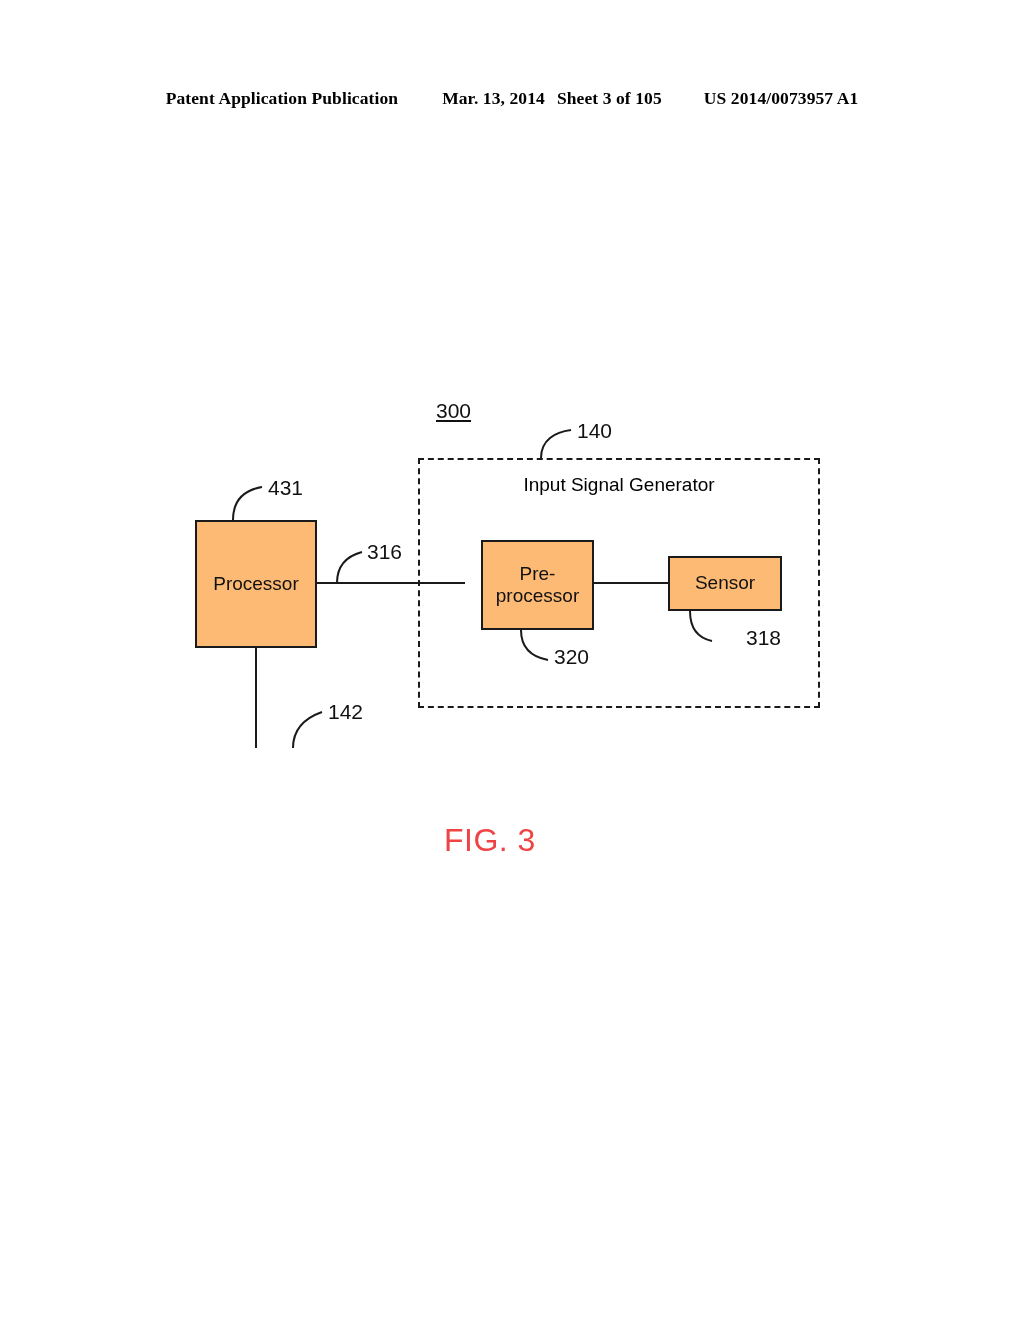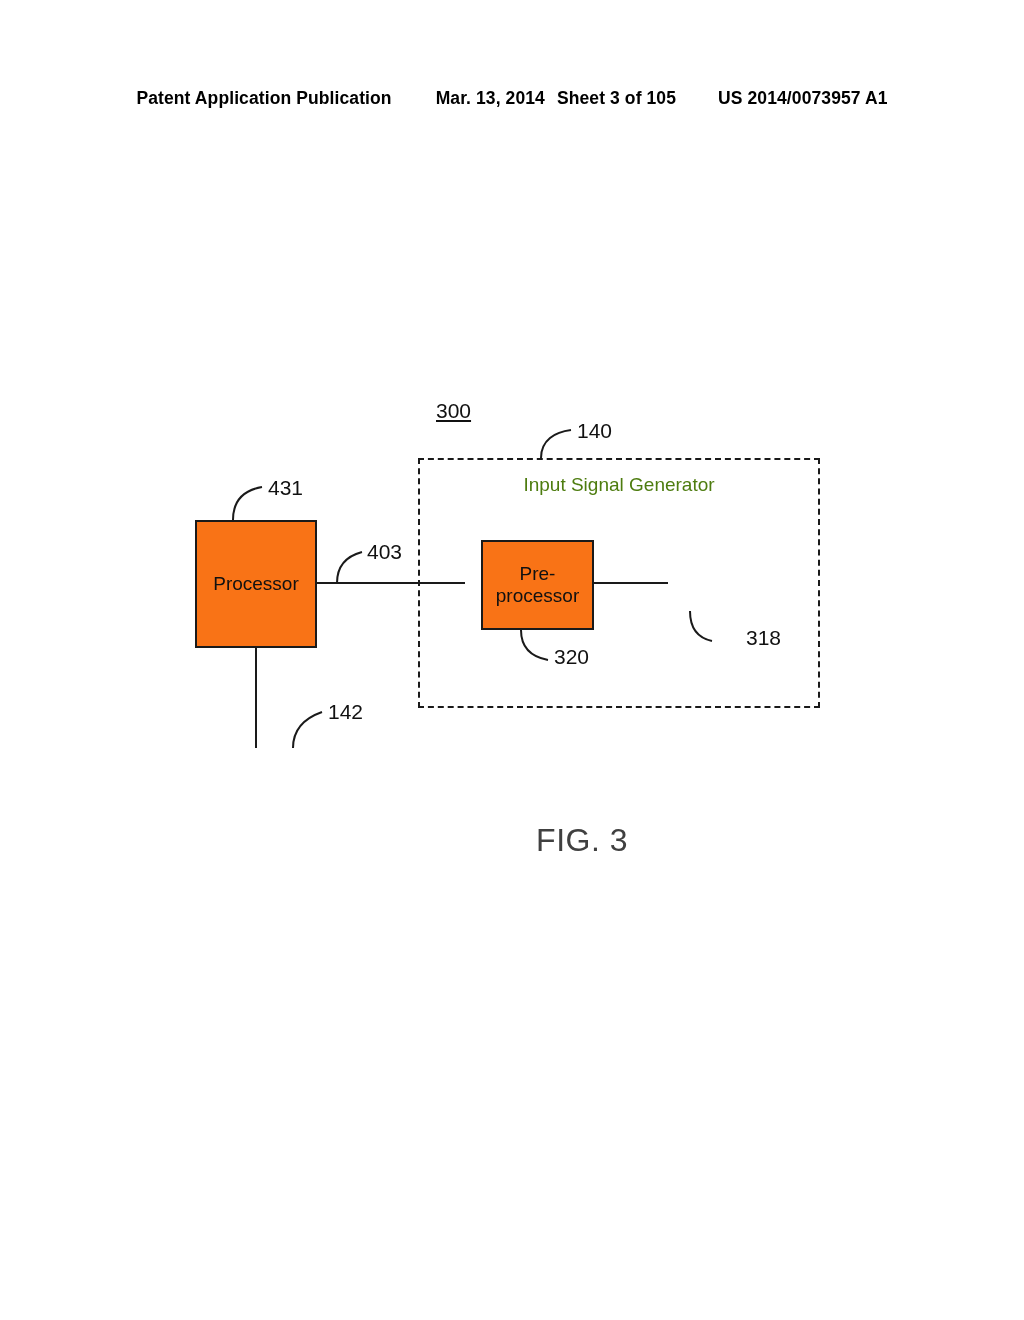--- a/index.html
+++ b/index.html
@@ -15,21 +15,21 @@
     overflow: hidden;
   }
 
   
   .page-header {
     position: absolute;
     top: 88px;
     left: 0;
     width: 1024px;
     text-align: center;
-    font-family: Liberation Sans, sans-serif;
+    font-family: Liberation Serif, serif;
     font-weight: bold;
     font-size: 17.5px;
     color: #000000;
     white-space: nowrap;
     letter-spacing: 0.1px;
   }
   .page-header .hdr-seg { display: inline-block; }
   .page-header .gap-a { display: inline-block; width: 44px; }
   .page-header .gap-b { display: inline-block; width: 12px; }
   .page-header .gap-c { display: inline-block; width: 42px; }
@@ -40,21 +40,21 @@
     left: 0;
     top: 0;
     width: 1024px;
     height: 1320px;
   }
 
   
   .block {
     position: absolute;
     border: 2px solid #1a1a1a;
-    background: #f97316;
+    background: #fdba74;
     box-sizing: border-box;
     display: flex;
     align-items: center;
     justify-content: center;
     text-align: center;
     color: #111111;
     font-size: 19px;
     line-height: 1.18;
     font-family: "Liberation Sans", sans-serif;
   }
@@ -75,21 +75,21 @@
     box-sizing: border-box;
     background: transparent;
   }
   #dashed-title {
     position: absolute;
     left: 418px;
     top: 474px;
     width: 402px;
     text-align: center;
     font-size: 19px;
-    color: #4d7c0f;
+    color: #000000;
     font-family: "Liberation Sans", sans-serif;
   }
 
   
   .conn {
     position: absolute;
     background: #1a1a1a;
   }
   
   #conn-proc-preproc { left: 317px; top: 582px; width: 148px; height: 2px; }
@@ -122,26 +122,26 @@
   #leader-lines {
     position: absolute;
     left: 0; top: 0;
     width: 1024px; height: 1320px;
     pointer-events: none;
   }
 
   
   #fig-caption {
     position: absolute;
-    left: 408px;
+    left: 444px;
     top: 822px;
     width: 220px;
-    text-align: right;
+    text-align: left;
     font-size: 32px;
-    color: #404040;
+    color: #ef4444;
     font-family: "Liberation Sans", sans-serif;
     letter-spacing: 0.5px;
   }
 </style>
 </head>
 <body>
 
 <div class="page-header">
   <span class="hdr-seg">Patent Application Publication</span><span class="gap-a"></span><span class="hdr-seg">Mar. 13, 2014</span><span class="gap-b"></span><span class="hdr-seg">Sheet 3 of 105</span><span class="gap-c"></span><span class="hdr-seg">US 2014/0073957 A1</span>
 </div>
@@ -160,26 +160,29 @@
 
   <div class="block" id="block-processor">
     <span>Processor</span>
   </div>
 
 
   <div class="block" id="block-preproc">
     <span><span>Pre-</span><br><span>processor</span></span>
   </div>
 
+  <div class="block" id="block-sensor">
+    <span>Sensor</span>
+  </div>
 
   <div class="ref-label" id="ref-312">431</div>
   <div class="ref-label" id="ref-314">142</div>
   <div class="ref-label" id="ref-320">320</div>
   <div class="ref-label" id="ref-318">318</div>
-  <div class="ref-label" id="ref-316">403</div>
+  <div class="ref-label" id="ref-316">316</div>
 
   <svg id="leader-lines" viewBox="0 0 1024 1320">
 
     <path d="M 541,458 C 541,440 555,432 571,430" fill="none" stroke="#1a1a1a" stroke-width="2"></path>
 
     <path d="M 233,520 C 233,500 245,490 262,487" fill="none" stroke="#1a1a1a" stroke-width="2"></path>
 
     <path d="M 337,583 C 337,565 347,556 362,552" fill="none" stroke="#1a1a1a" stroke-width="2"></path>
 
     <path d="M 293,748 C 293,728 305,718 322,712" fill="none" stroke="#1a1a1a" stroke-width="2"></path>

